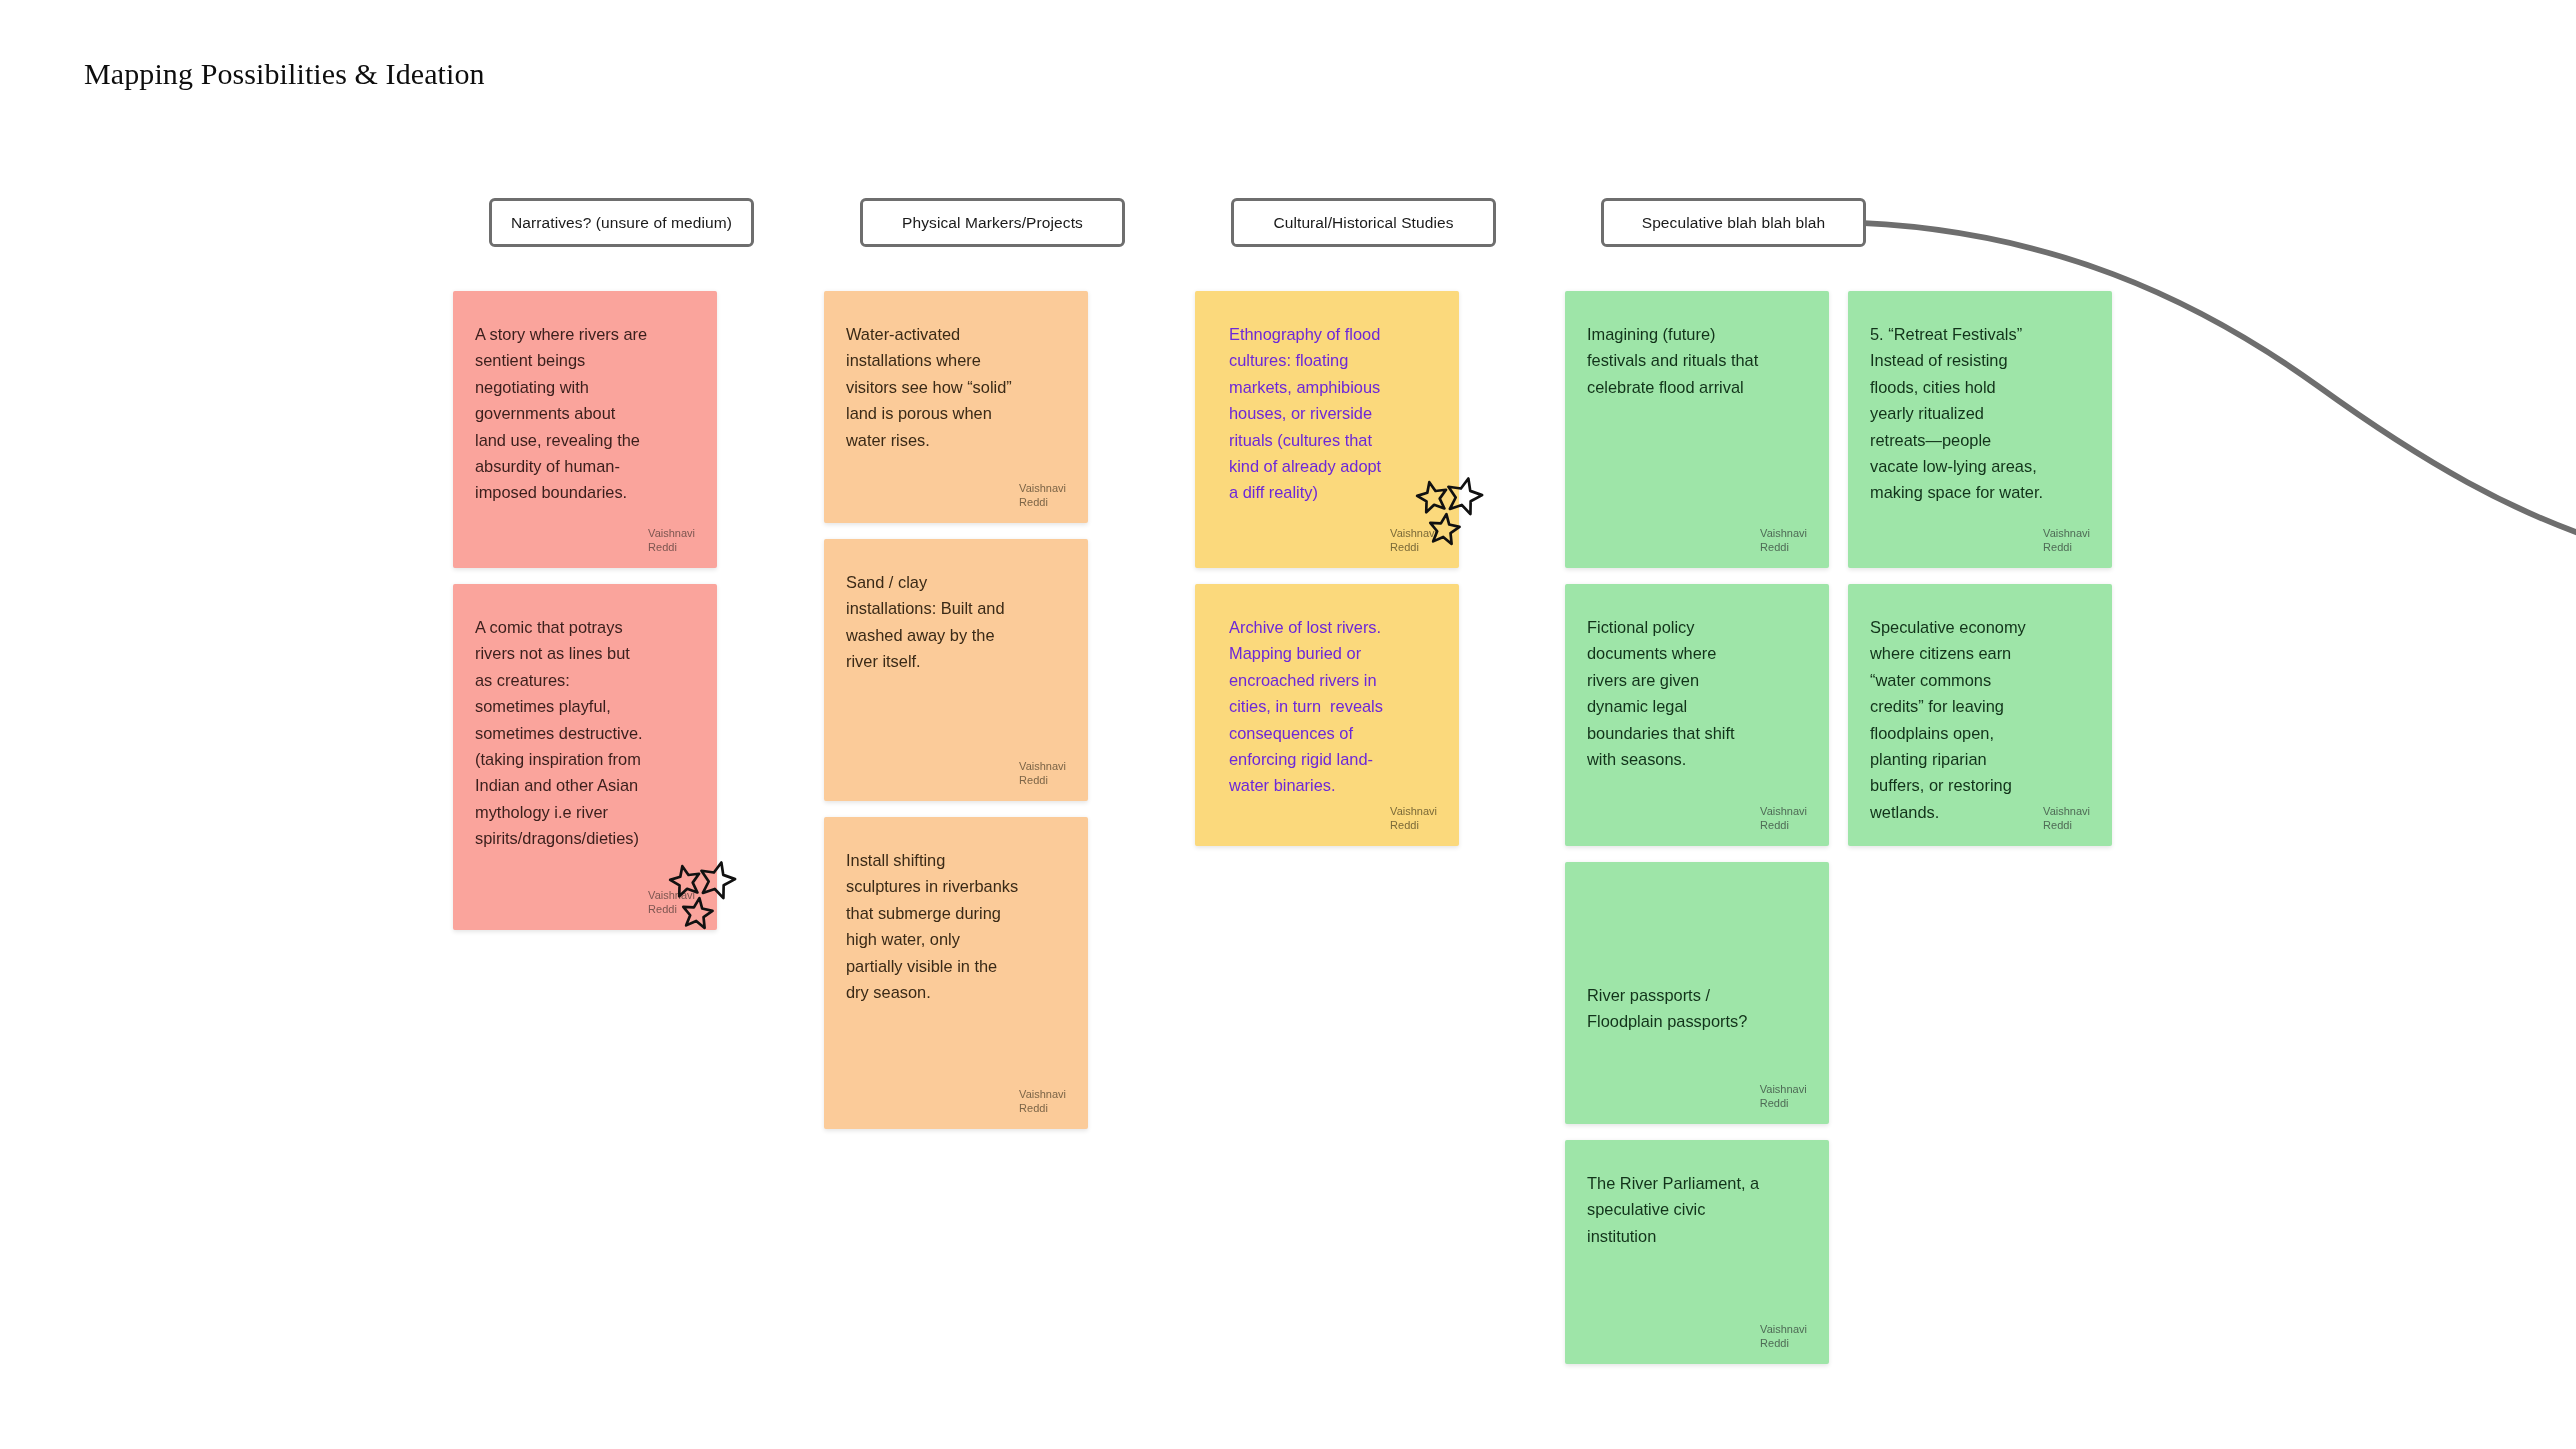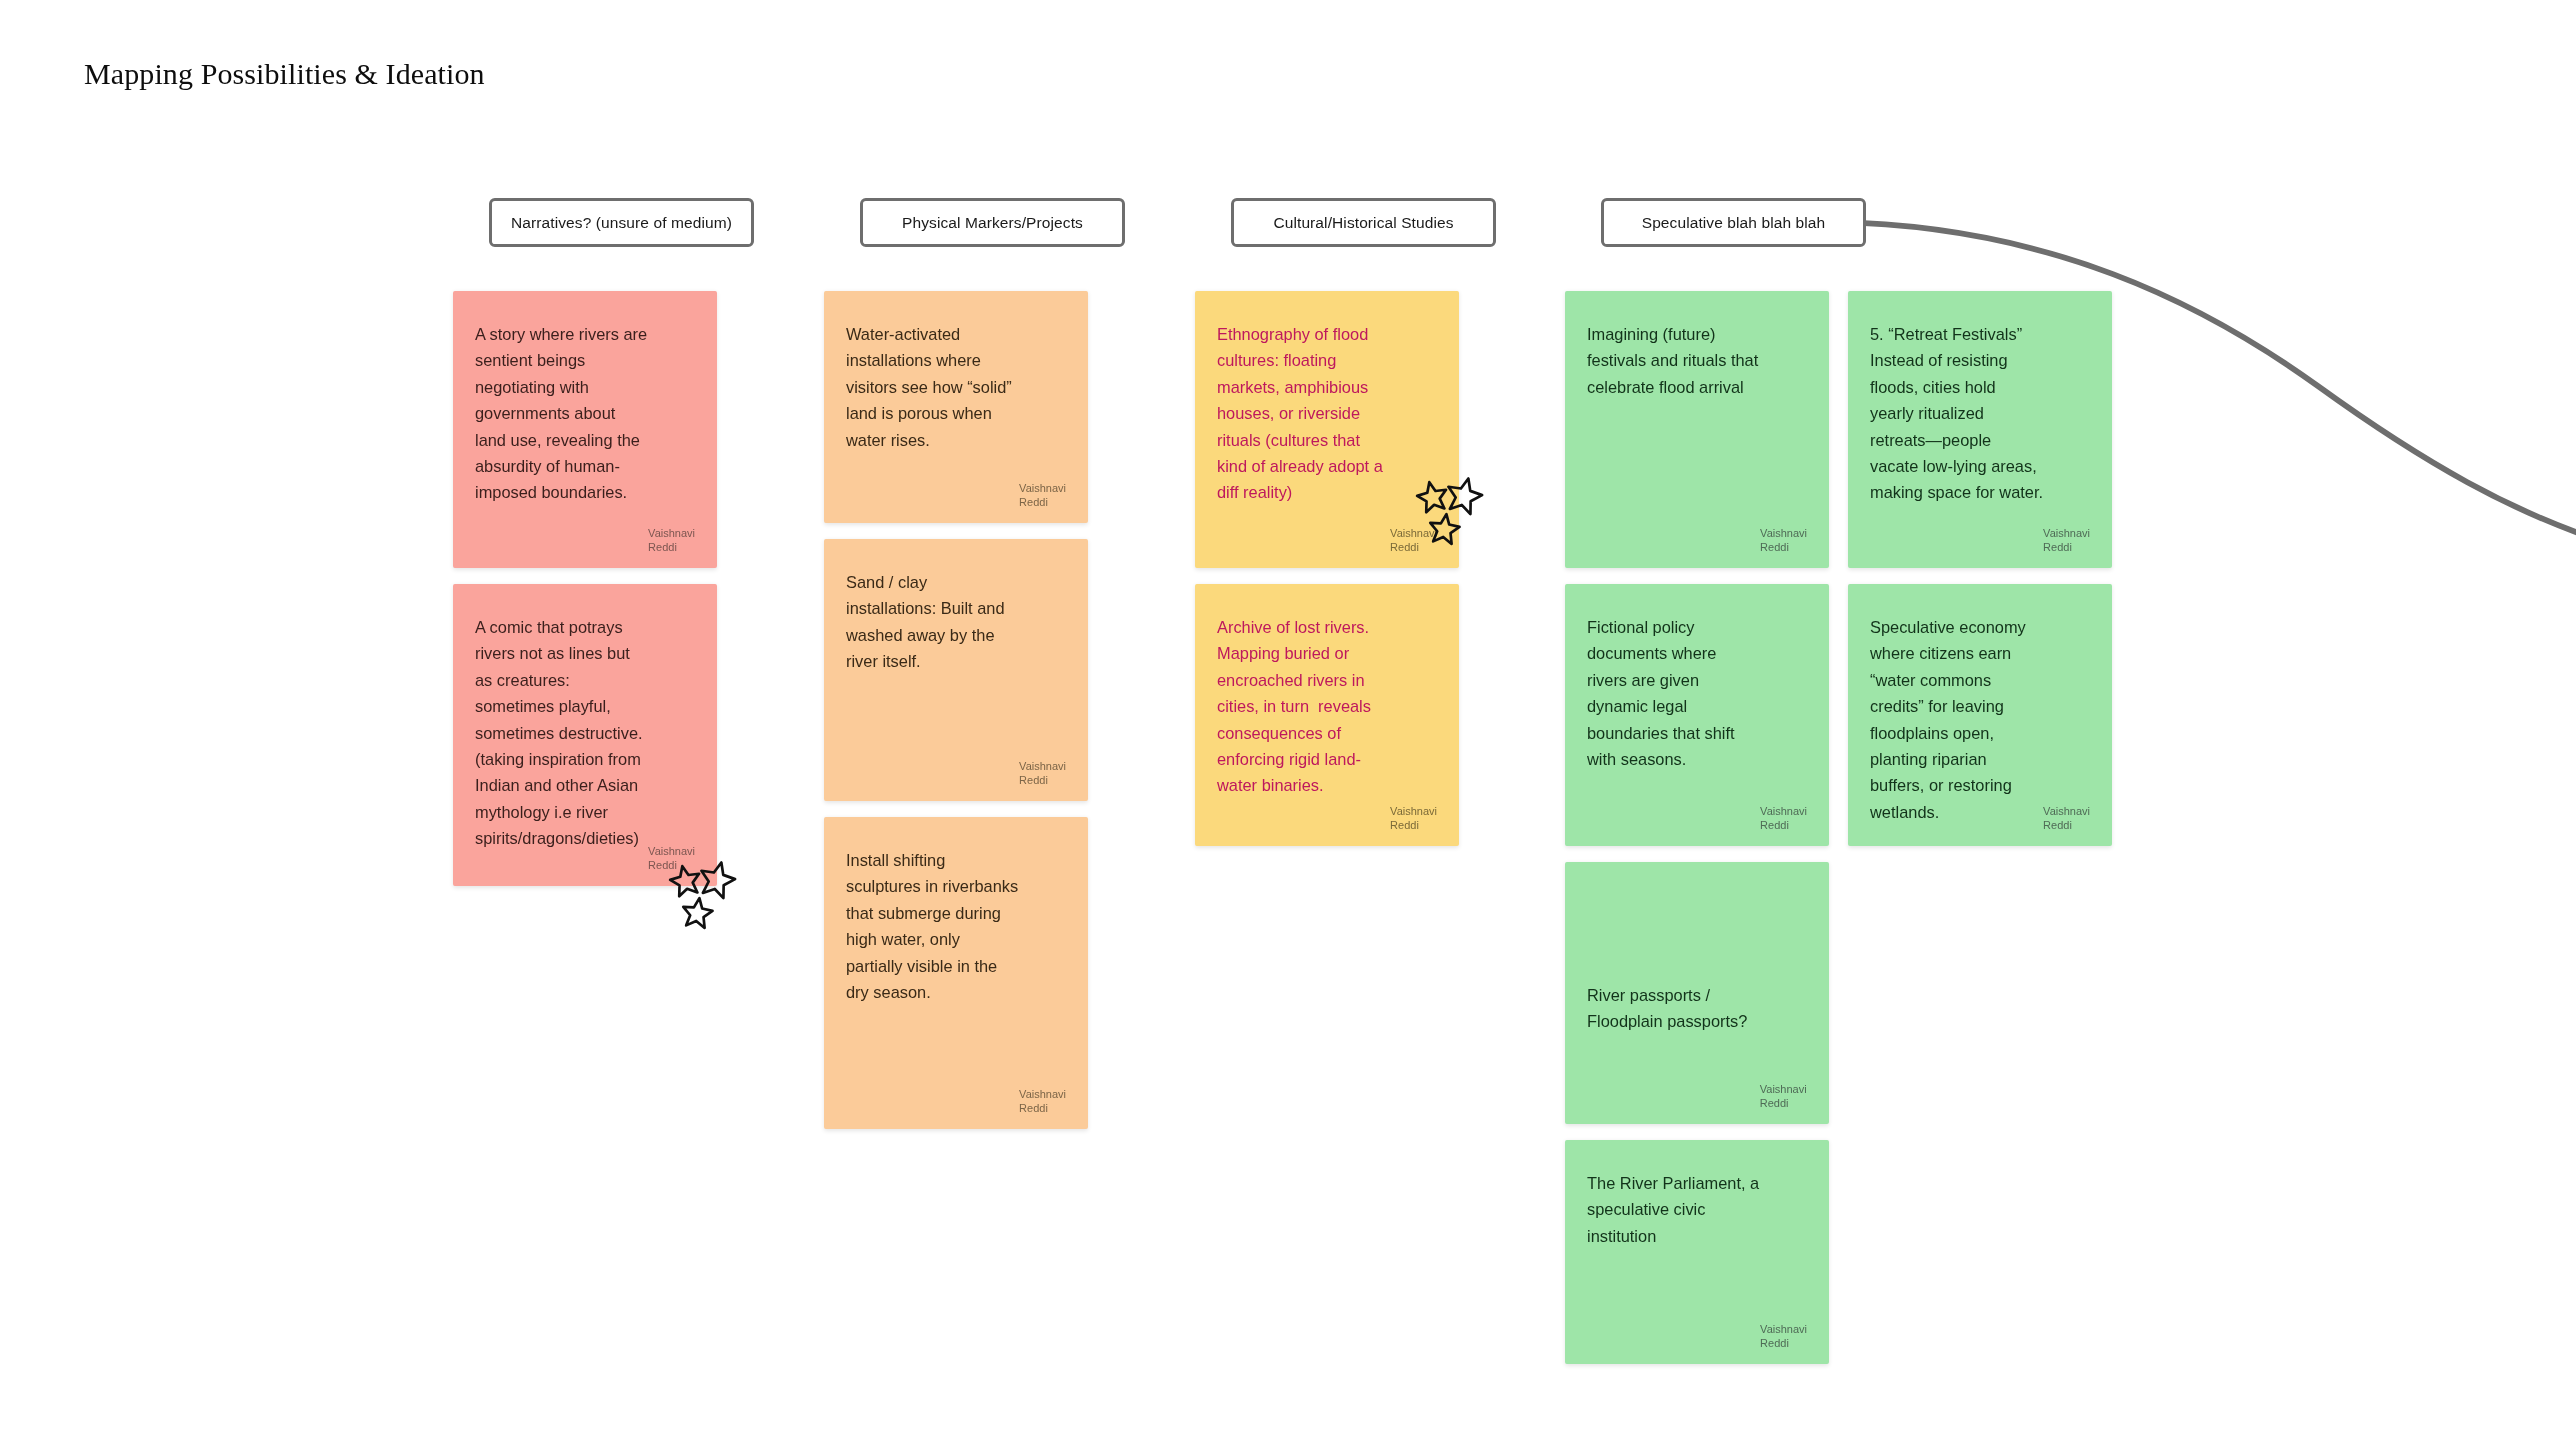--- a/index.html
+++ b/index.html
@@ -86,21 +86,21 @@
     color: rgba(0,0,0,0.45);
   }
 
   .swatch-red    { background: #faa49c; }
   .swatch-orange { background: #fbcb99; }
   .swatch-yellow { background: #fbd97c; }
   .swatch-green  { background: #9ee5a8; }
 
   .swatch-red    .card-text { color: #3a1f1c; }
   .swatch-orange .card-text { color: #3a2a17; }
-  .swatch-yellow .card-text { color: #be185d; }
+  .swatch-yellow .card-text { color: #6d28d9; margin-left: 12px; }
   .swatch-green  .card-text { color: #12331a; }
 
   .swatch-red    .card-author { color: #7d5651; }
   .swatch-orange .card-author { color: #7c6547; }
   .swatch-yellow .card-author { color: #7b6a38; }
   .swatch-green  .card-author { color: #4f6b56; }
 
   
   .sparkle-cluster {
     position: absolute;
@@ -142,21 +142,21 @@
   </div>
   <div class="col-header" style="left:1565px; width:265px;">
     <span>Speculative blah blah blah</span>
   </div>
 
   <div class="column" style="left:453px;">
     <div class="card swatch-red" style="height:277px;">
       <div class="card-text">A story where rivers are sentient beings negotiating with governments about land use, revealing the absurdity of human-imposed boundaries.</div>
       <div class="card-author">Vaishnavi Reddi</div>
     </div>
-    <div class="card swatch-red" style="height:302px;justify-content:center;">
+    <div class="card swatch-red" style="height:346px;justify-content:center;">
       <div class="card-text">A comic that potrays rivers not as lines but as creatures: sometimes playful, sometimes destructive. (taking inspiration from Indian and other Asian mythology i.e river spirits/dragons/dieties)</div>
       <div class="card-author">Vaishnavi Reddi</div>
     </div>
   </div>
 
   <div class="column" style="left:824px;">
     <div class="card swatch-orange" style="height:232px;">
       <div class="card-text">Water-activated installations where visitors see how “solid” land is porous when water rises.</div>
       <div class="card-author">Vaishnavi Reddi</div>
     </div>

